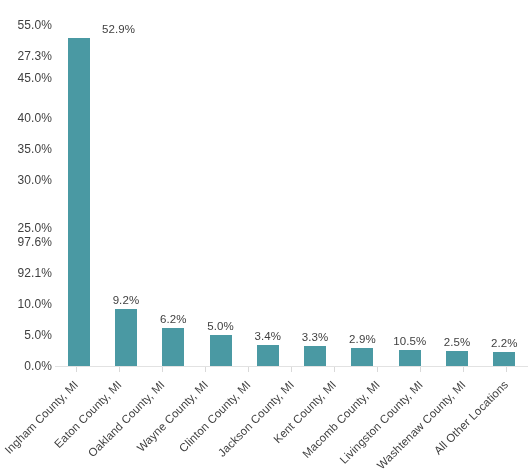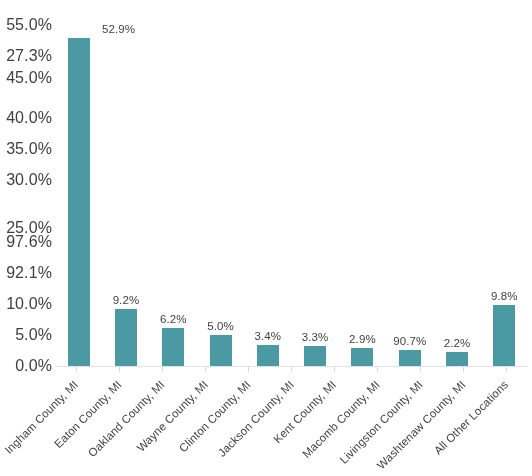--- a/index.html
+++ b/index.html
@@ -25,21 +25,21 @@
     left: 0;
     top: 0;
     width: 52px;
     height: 376px;
   }
   .y-tick-label {
     position: absolute;
     right: 0;
     width: 52px;
     text-align: right;
-    font-size: 16px;
+    font-size: 12px;
     color: #3f3f3f;
     line-height: 12px;
     transform: translateY(-6px);
     white-space: nowrap;
     letter-spacing: 0.1px;
   }
 
   .baseline {
     position: absolute;
     left: 55px;
@@ -175,31 +175,31 @@
       </div>
       <div class="bar-slot">
         <div class="bar-label" style="bottom: 23.46px;">3.3%</div>
         <div class="bar" style="height: 20.46px; background: rgb(74, 153, 163);"></div>
       </div>
       <div class="bar-slot">
         <div class="bar-label" style="bottom: 20.98px;">2.9%</div>
         <div class="bar" style="height: 17.98px; background: rgb(74, 153, 163);"></div>
       </div>
       <div class="bar-slot">
-        <div class="bar-label" style="bottom: 19.12px;">90.7%</div>
+        <div class="bar-label" style="bottom: 19.12px;">10.5%</div>
         <div class="bar" style="height: 16.12px; background: rgb(74, 153, 163);"></div>
+      </div>
+      <div class="bar-slot">
+        <div class="bar-label" style="bottom: 18.5px;">2.5%</div>
+        <div class="bar" style="height: 15.5px; background: rgb(74, 153, 163);"></div>
       </div>
       <div class="bar-slot">
         <div class="bar-label" style="bottom: 16.64px;">2.2%</div>
         <div class="bar" style="height: 13.64px; background: rgb(74, 153, 163);"></div>
       </div>
-      <div class="bar-slot">
-        <div class="bar-label" style="bottom: 63.76px;">9.8%</div>
-        <div class="bar" style="height: 60.76px; background: rgb(74, 153, 163);"></div>
-      </div>
     </div>
 
   <div class="tick-marks">
       <div class="tick-slot">
         <div class="tick-mark"></div>
       </div>
       <div class="tick-slot">
         <div class="tick-mark"></div>
       </div>
       <div class="tick-slot">

